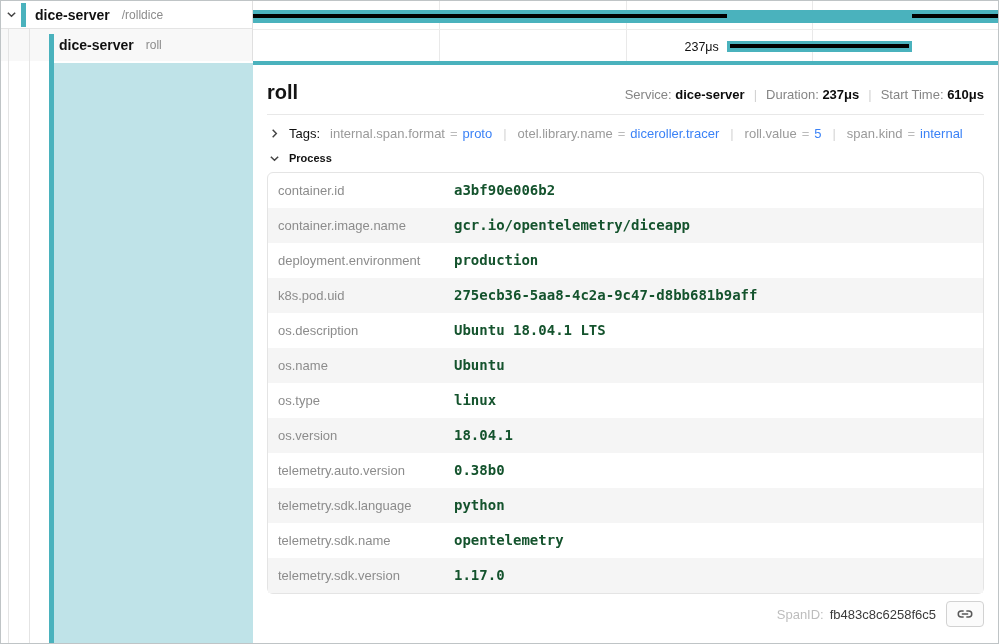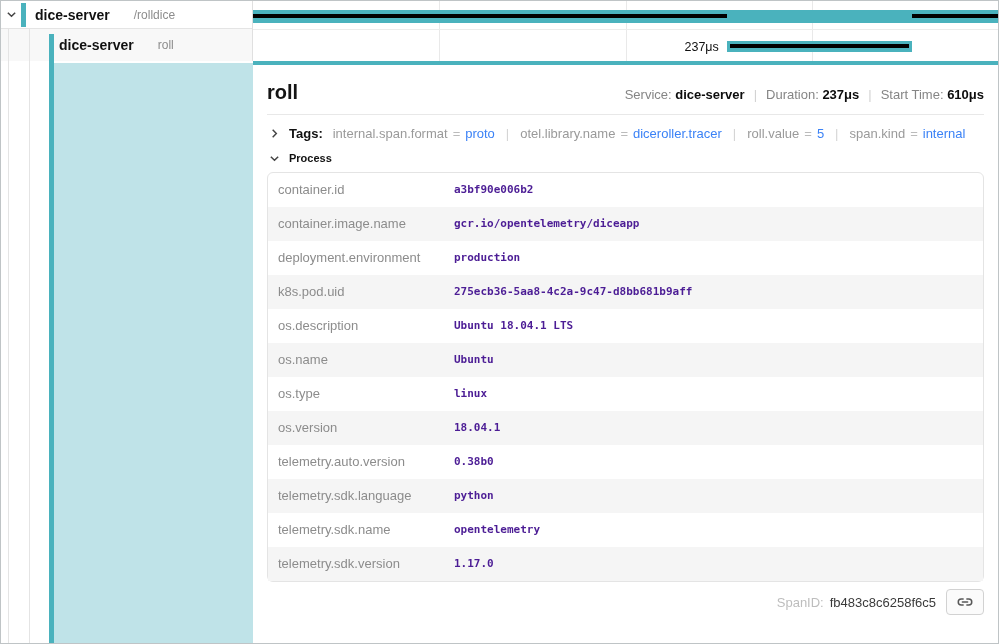--- a/index.html
+++ b/index.html
@@ -12,21 +12,21 @@
   .name-col { position:absolute; top:0; left:0; width:252px; height:60px;
               border-right:1px solid #e0e0e0; z-index:2; background:transparent; }
   .tree-row-parent { position:absolute; top:0; left:0; right:0; height:28px;
                      background:#fff; border-bottom:1px solid #e4e4e4;
                      display:flex; align-items:center; cursor:pointer; }
   .tree-row-child  { position:absolute; top:28px; left:0; right:0; height:32px;
                      background:#f8f8f8; cursor:pointer; }
   .chev-btn { width:20px; display:flex; justify-content:center; align-items:center; border:none; background:none; cursor:pointer; }
   .accent-parent { width:5px; height:24px; background:var(--teal); margin-right:9px; }
   .svc-name { font-size:14px; font-weight:600; color:#111; }
-  .op-name  { font-size:12px; color:#8c8c8c; margin-left:24px; }
+  .op-name  { font-size:12px; color:#8c8c8c; margin-left:12px; }
   .tree-row-child .inner { position:absolute; left:58px; top:0; height:100%;
                            display:flex; align-items:center; }
   .guide { position:absolute; top:0; bottom:0; width:1px; background:#e4e4e4; }
   .accent-child { position:absolute; left:48px; width:5px; top:5px; bottom:0; background:var(--teal); }
 
   .time-col { position:absolute; top:0; left:252px; right:0; height:60px; }
   .gridline { position:absolute; top:0; bottom:0; width:1px; background:#e9e9e9; }
   .tl-row-divider { position:absolute; top:28px; left:0; right:0; height:1px; background:#ececec; }
   .parent-bar { position:absolute; top:9px; height:13px; left:0; width:100%;
                 background:var(--teal); cursor:pointer; }
@@ -45,37 +45,37 @@
                   padding:6px 14px 0 14px; overflow:hidden; }
   .detail-head { display:flex; justify-content:space-between; align-items:baseline;
                  padding:10px 0 10px 0; }
   .detail-title { font-size:20px; font-weight:600; color:#141414; }
   .meta { font-size:13px; color:#858585; white-space:nowrap; }
   .meta b { color:#0c0c0c; }
   .meta .sep { color:#d2d2d2; margin:0 9px; }
   .hdivider { height:1px; background:#e8e8e8; }
 
   .tags-row { display:flex; align-items:center; padding:11px 0 8px 2px; font-size:13px; cursor:pointer; }
-  .tags-label { font-weight:bold; color:#111; margin:0 10px 0 9px; }
+  .tags-label { font-weight:normal; color:#111; margin:0 10px 0 9px; }
   .tag-key { color:#9a9a9a; }
   .tag-eq  { color:#bbb; margin:0 5px; }
   .tag-val { color:#3b82f6; }
   .tag-sep { color:#d4d4d4; margin:0 11px; }
 
   .process-row { display:flex; align-items:center; padding:3px 0 8px 2px;
                  font-size:11px; cursor:pointer; }
   .process-label { font-weight:bold; color:#111; margin-left:9px; }
 
   .kv-table { width:100%; border-collapse:separate; border-spacing:0;
               border:1px solid #e4e4e4; border-radius:6px; font-size:13px; }
   .kv-table tr:nth-child(even) td { background:#f5f5f5; }
   .kv-table td { padding:9px 8px 10px 10px; vertical-align:middle; }
   .kv-key { width:176px; color:#8c8c8c; }
   .kv-val { font-family:"DejaVu Sans Mono","Liberation Mono",monospace;
-            color:#4c1d95; font-weight:bold; font-size:11px; }
+            color:#14532d; font-weight:bold; font-size:14px; }
 
   .span-footer { display:flex; justify-content:flex-end; align-items:center;
                  padding:7px 0 6px 0; font-size:13px; }
   .spanid-label { color:#bdbdbd; }
   .spanid-value { color:#3a3a3a; margin:0 10px 0 6px; }
   .link-btn { width:38px; height:26px; border:1px solid #d2d2d2; border-radius:4px;
               background:#fbfbfb; display:flex; align-items:center; justify-content:center;
               cursor:pointer; }
 
   :root { --teal:#4ab2bd; --teal-light:#bfe3e8; }

